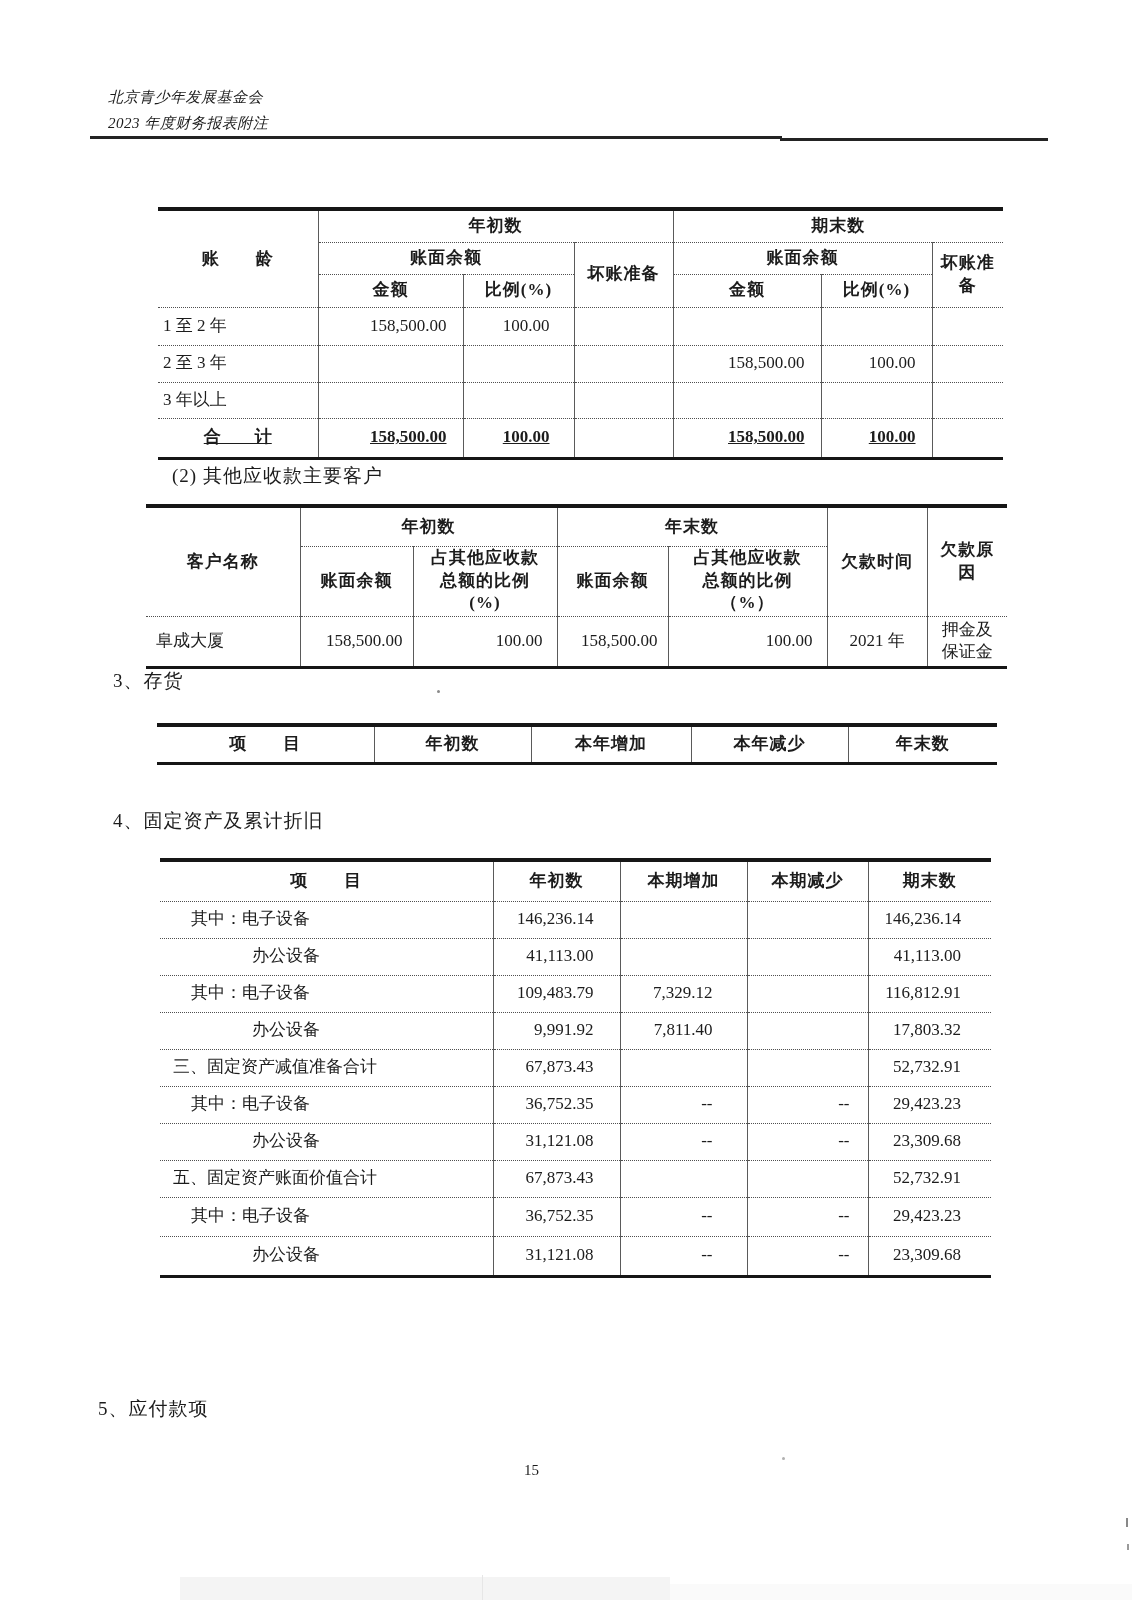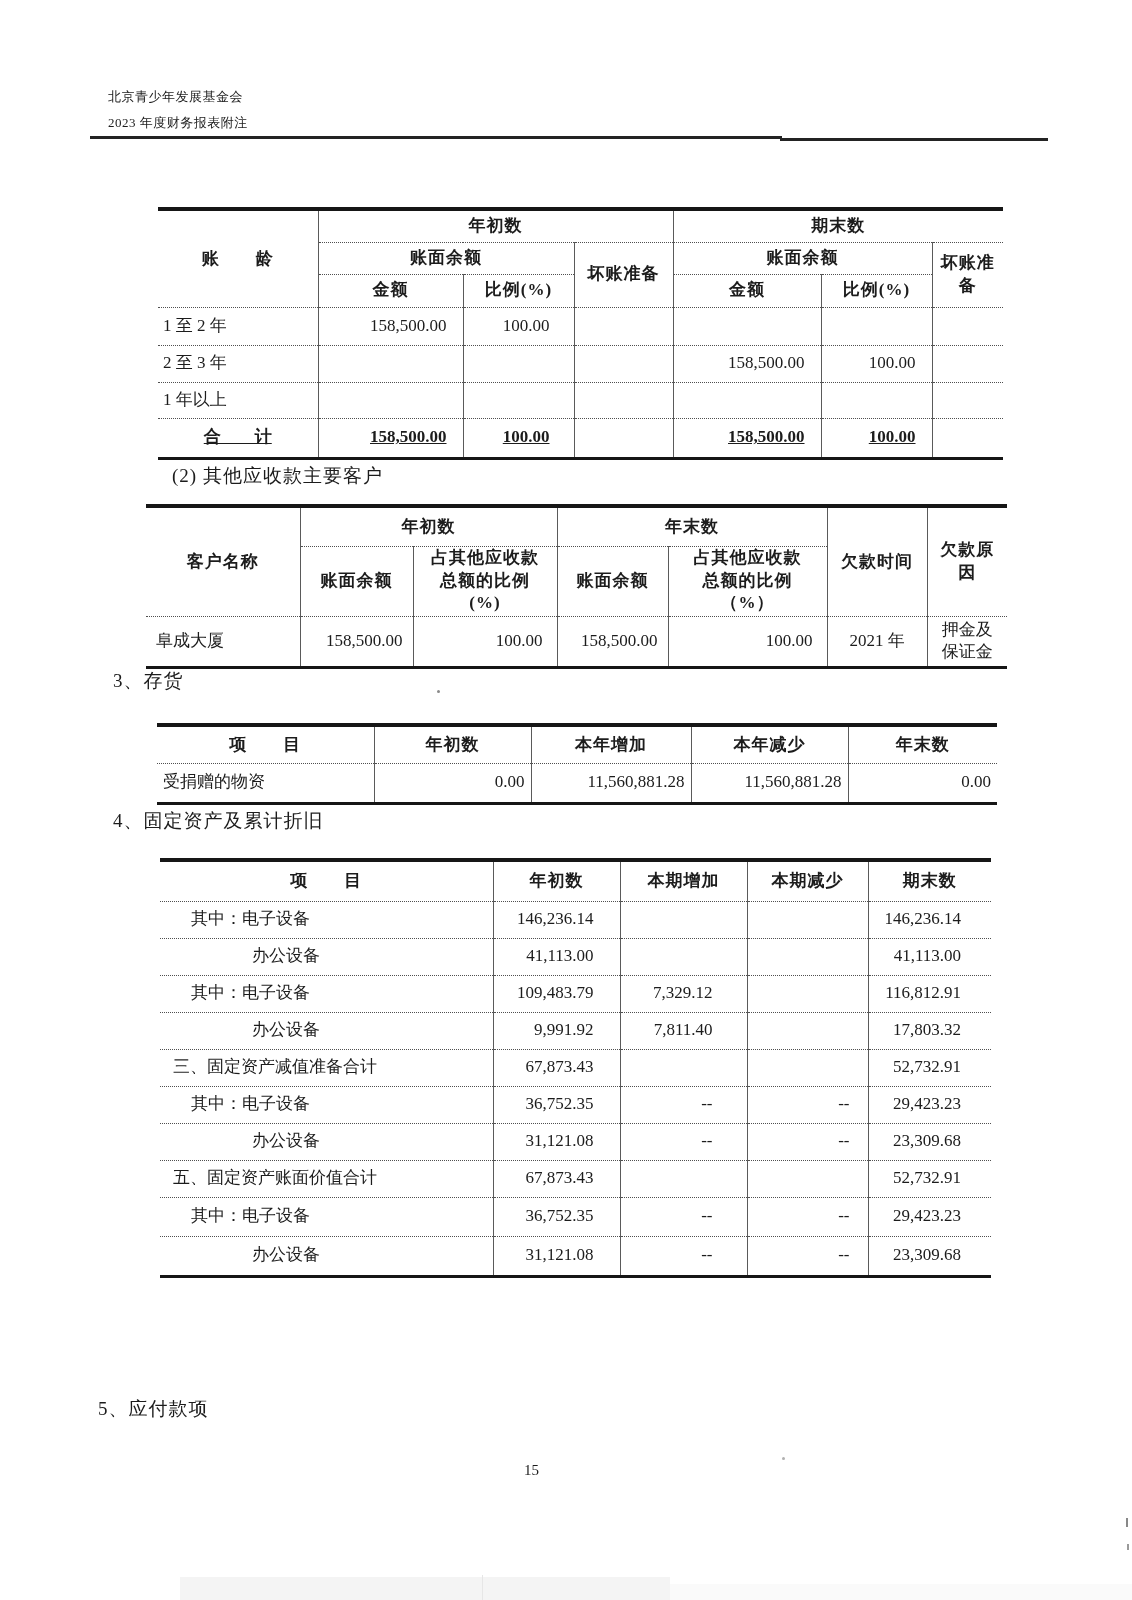--- a/index.html
+++ b/index.html
@@ -2,21 +2,21 @@
 <html><head>
 <meta charset="utf-8">
 <style>
   html,body{margin:0;padding:0;}
   body{
     width:1132px;height:1600px;position:relative;background:#ffffff;
     font-family:"Liberation Serif","DejaVu Serif",serif;color:#1c1c1c;
     overflow:hidden;
   }
   .abs{position:absolute;}
-  .hdr{font-size:13px;line-height:26px;letter-spacing:.5px;}
+  .hdr{font-size:15px;line-height:26px;letter-spacing:.5px;font-style:italic;}
   .rule{background:#232323;height:3px;}
   .section-heading{font-size:19px;letter-spacing:1px;white-space:nowrap;}
   table{border-collapse:collapse;table-layout:fixed;}
   .fin{border-top:4px solid #161616;border-bottom:3px solid #161616;}
   .fin td{
     border-left:1px solid #5a5a5a;border-right:1px solid #5a5a5a;
     border-top:1px dotted #4f4f4f;border-bottom:1px dotted #4f4f4f;
     vertical-align:middle;font-size:17px;padding:0 6px;
     overflow:hidden;line-height:1.32;
   }
@@ -105,21 +105,21 @@
   <tr style="height:37px">
     <td class="lbl">2 至 3 年</td>
     <td class="num"></td>
     <td class="num"></td>
     <td class="num"></td>
     <td class="num">158,500.00</td>
     <td class="num">100.00</td>
     <td class="num"></td>
   </tr>
   <tr style="height:36px">
-    <td class="lbl">1 年以上</td>
+    <td class="lbl">3 年以上</td>
     <td class="num"></td>
     <td class="num"></td>
     <td class="num"></td>
     <td class="num"></td>
     <td class="num"></td>
     <td class="num"></td>
   </tr>
   <tr style="height:40px" class="bold last">
     <td class="ctr">合　　计</td>
     <td class="num">158,500.00</td>
@@ -181,27 +181,20 @@
       <col style="width:149px">
   </colgroup>
   <tbody>
       <tr style="height:38px">
     <td class="hd">项　　目</td>
     <td class="hd">年初数</td>
     <td class="hd">本年增加</td>
     <td class="hd">本年减少</td>
     <td class="hd">年末数</td>
   </tr>
-  <tr style="height:40px" class="last">
-    <td class="lbl">受捐赠的物资</td>
-    <td class="num">0.00</td>
-    <td class="num">11,560,881.28</td>
-    <td class="num">11,560,881.28</td>
-    <td class="num">0.00</td>
-  </tr>
 </tbody>
   </table>
 
 <div class="abs section-heading" style="left:113px;top:808px;">4、固定资产及累计折旧</div>
 
 <table class="abs fin t4" style="left:160px;top:858px;width:831px;">
   <colgroup>
     <col style="width:333px">
       <col style="width:127px">
       <col style="width:127px">

